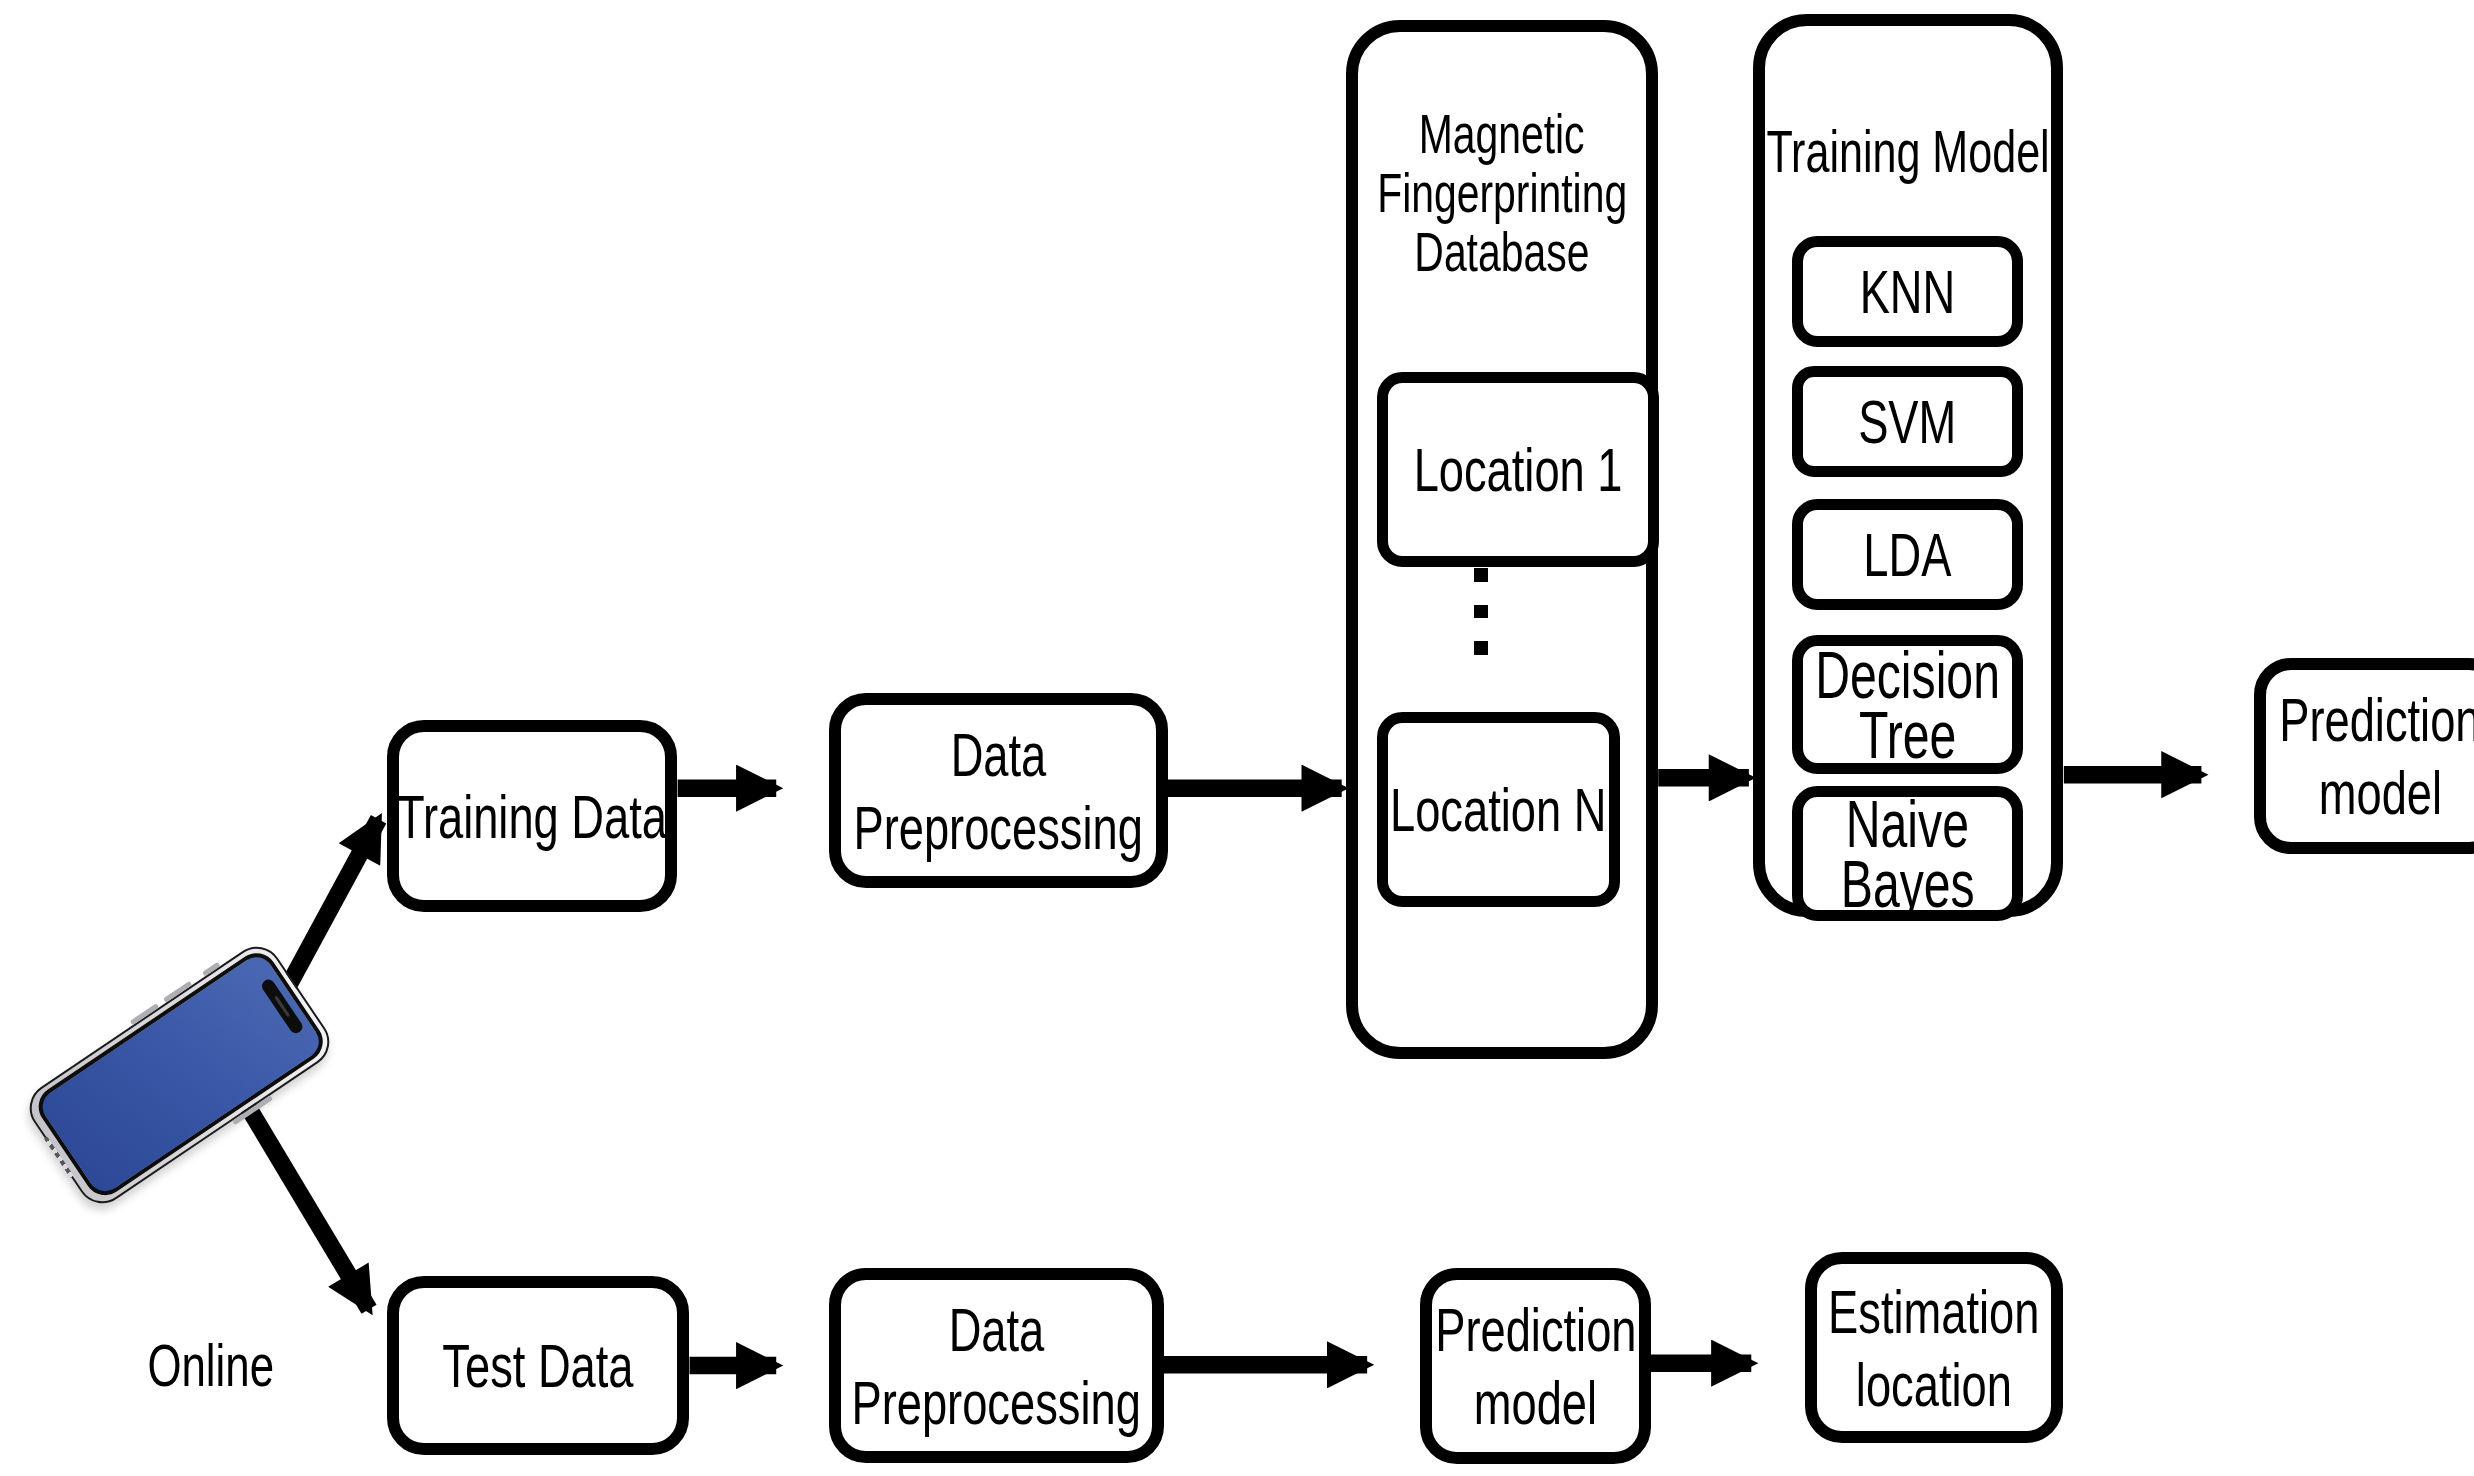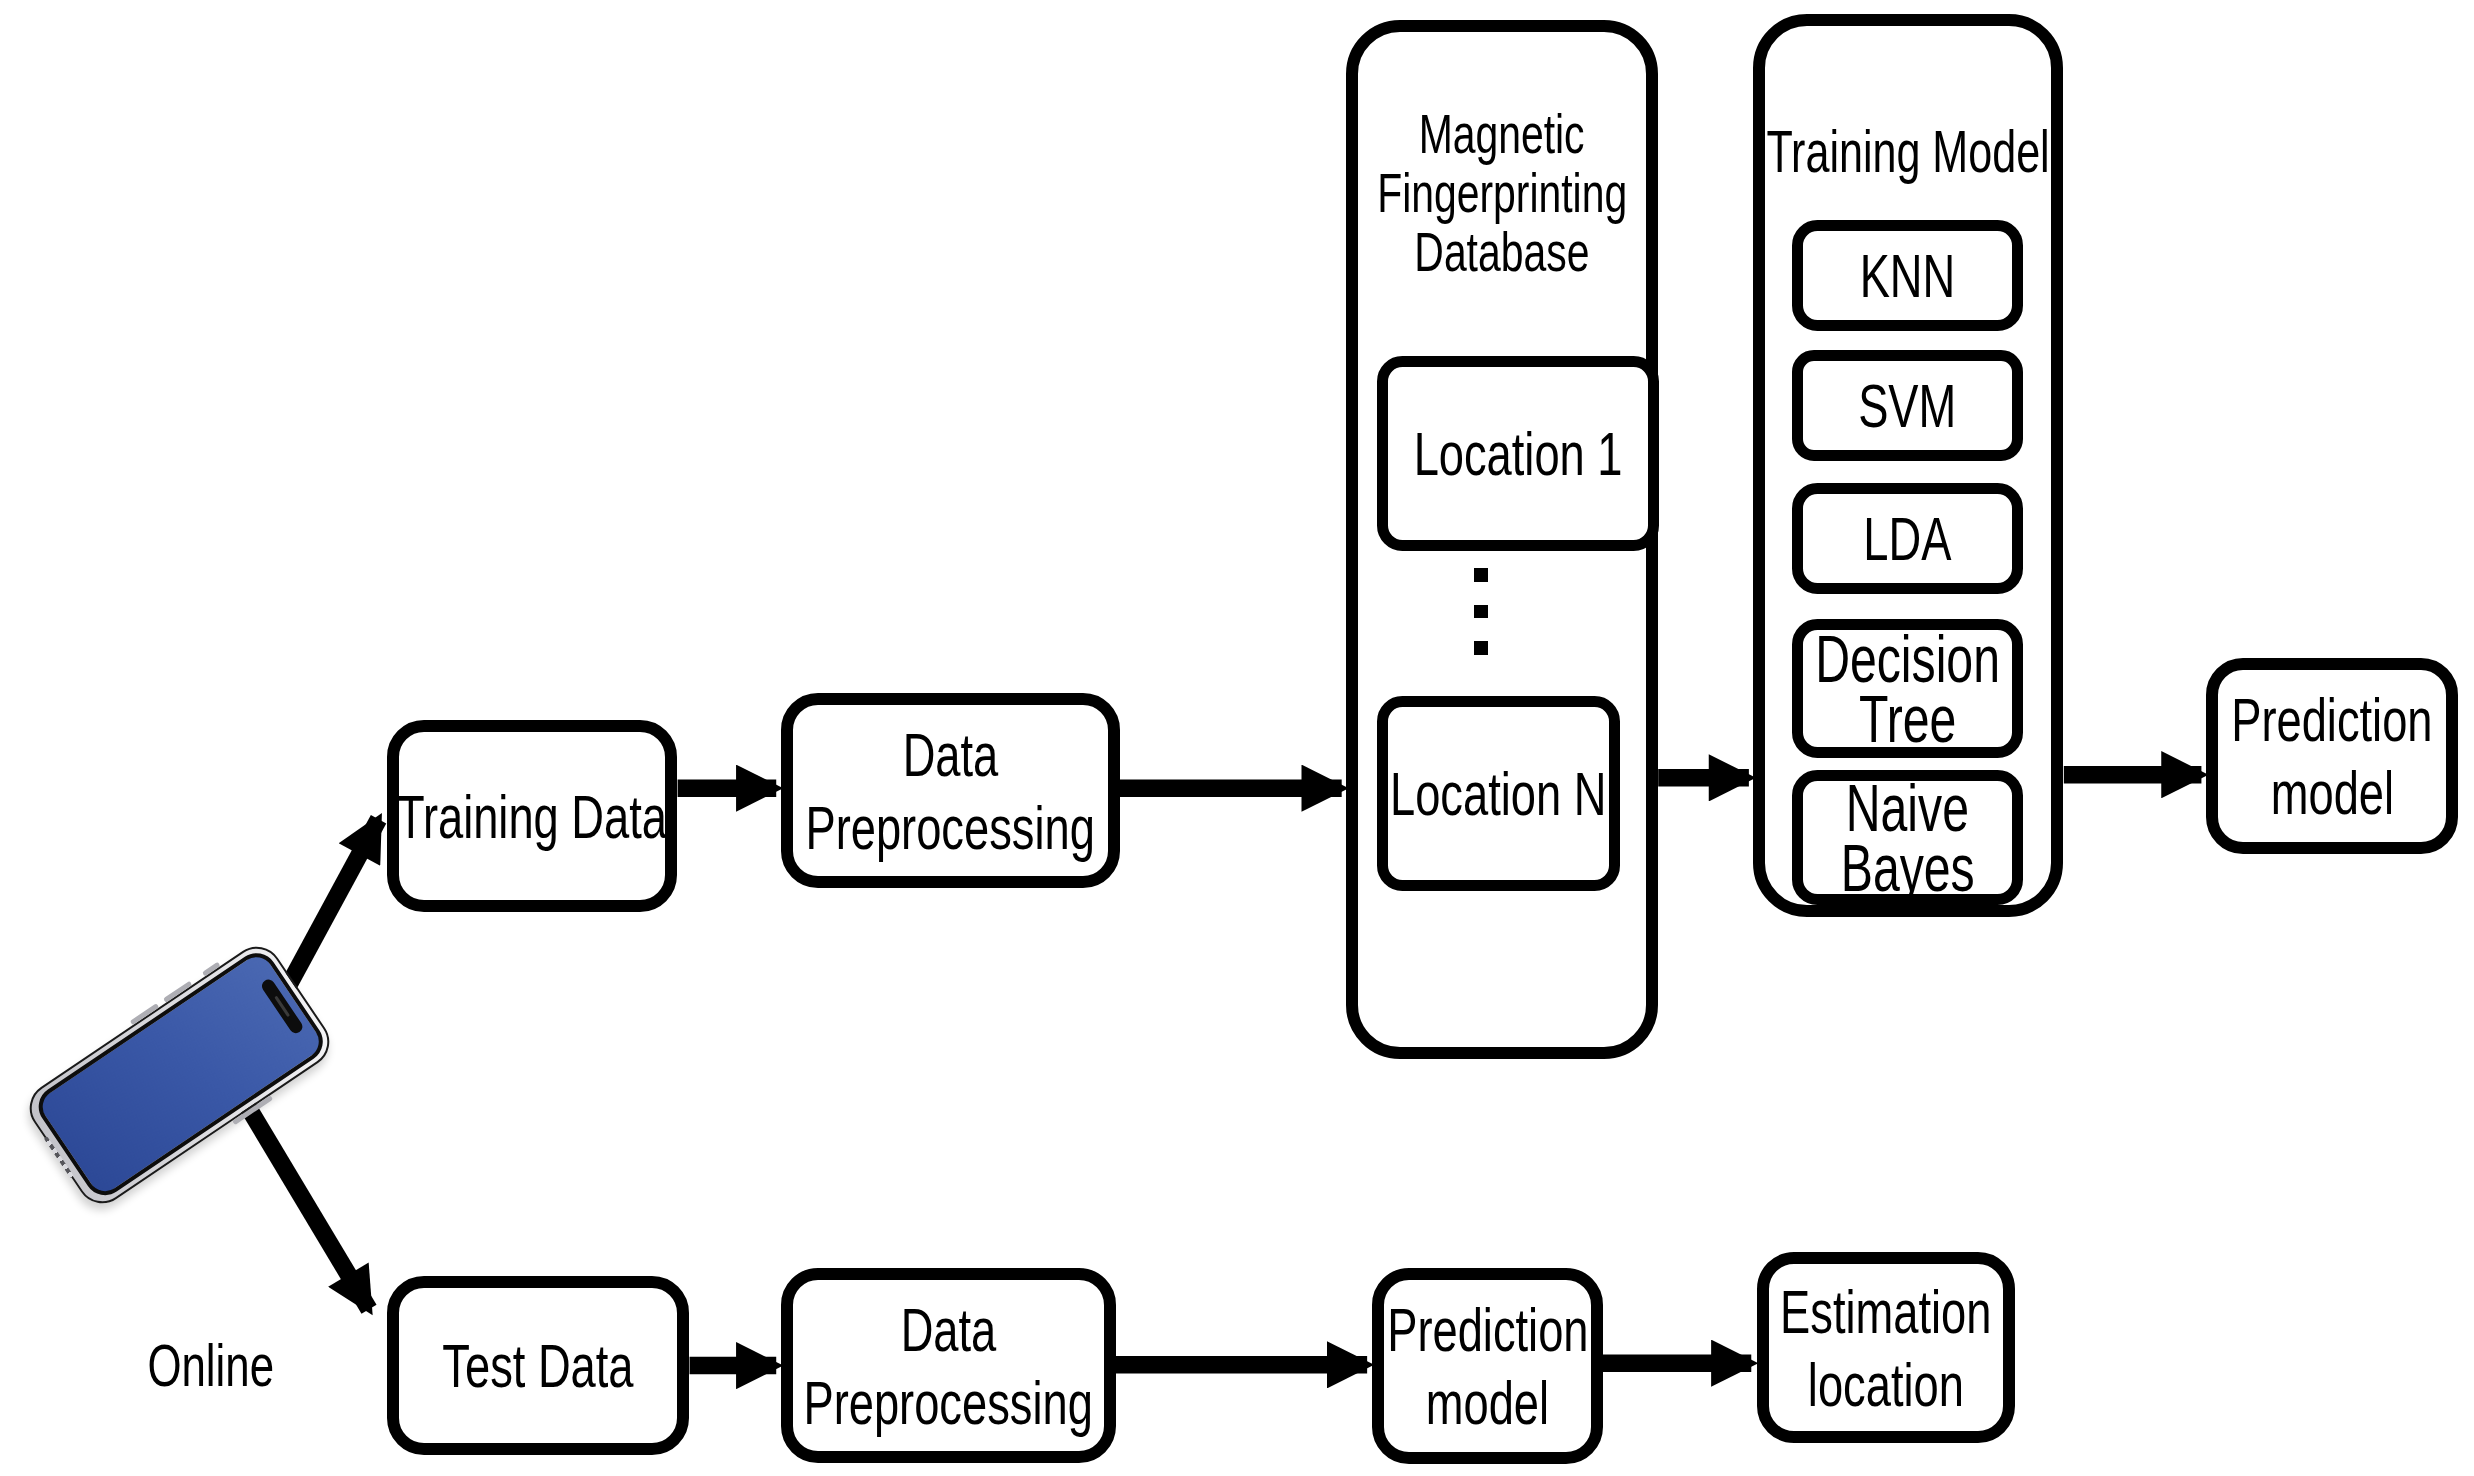--- a/index.html
+++ b/index.html
@@ -23,30 +23,30 @@
     align-items:center;
     justify-content:center;
     text-align:center;
     z-index:2;
   }
   .container{
     border-width:12.7px;
     border-radius:54px;
     justify-content:flex-start;
   }
-  .inner{border-width:11px;border-radius:25.4px;}
+  .inner{border-width:11px;border-radius:25.4px;margin-top:16px;}
   
   .t{display:inline-block;transform:scaleX(0.73);white-space:nowrap;}
   .phase{
     position:absolute;z-index:2;
     display:flex;align-items:center;justify-content:center;
     font-size:60px;
   }
   .fs78{font-size:62px;}
-  .lh92{line-height:73px;}
+  .lh92{line-height:73px;margin-left:48px;}
   .title3{position:absolute;left:0;right:0;top:72px;font-size:56px;line-height:59px;display:flex;flex-direction:column;align-items:center;}
   .tmtitle{position:absolute;left:0;right:0;top:94px;font-size:59px;line-height:64px;display:flex;align-items:center;justify-content:center;}
   .small2{font-size:66px;line-height:60px;}
   .vdots{position:absolute;left:1474px;top:568px;width:13.5px;z-index:2;}
   .dot{width:13.5px;height:13.5px;background:#000;margin-bottom:23px;}
   
   .phone{
     position:absolute;left:112px;top:928px;width:135px;height:294px;
     transform:rotate(56deg);z-index:3;
   }

